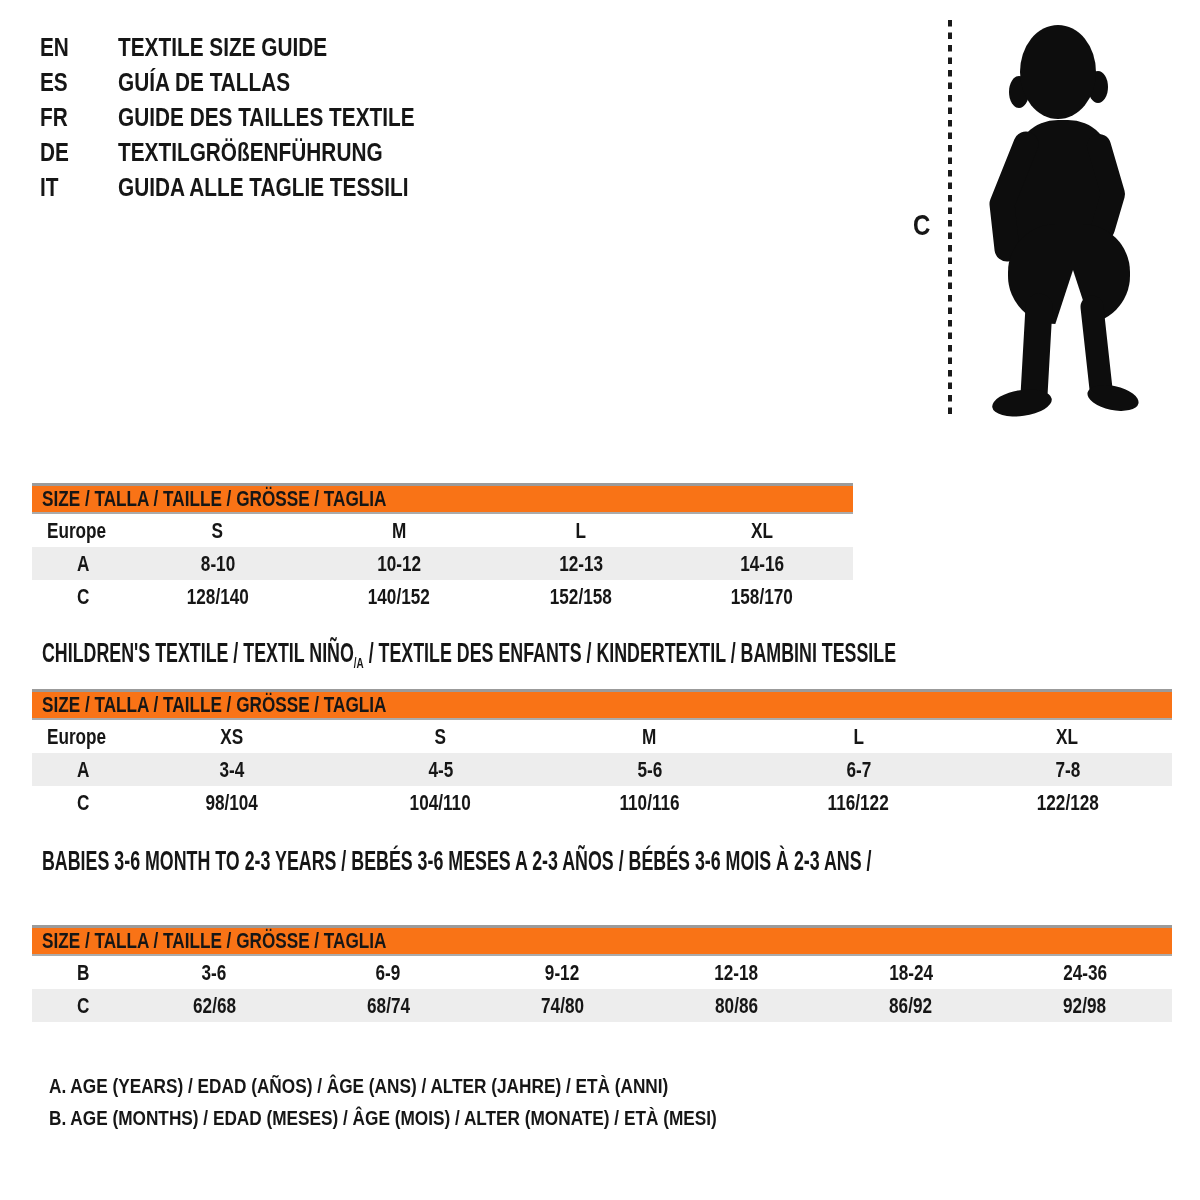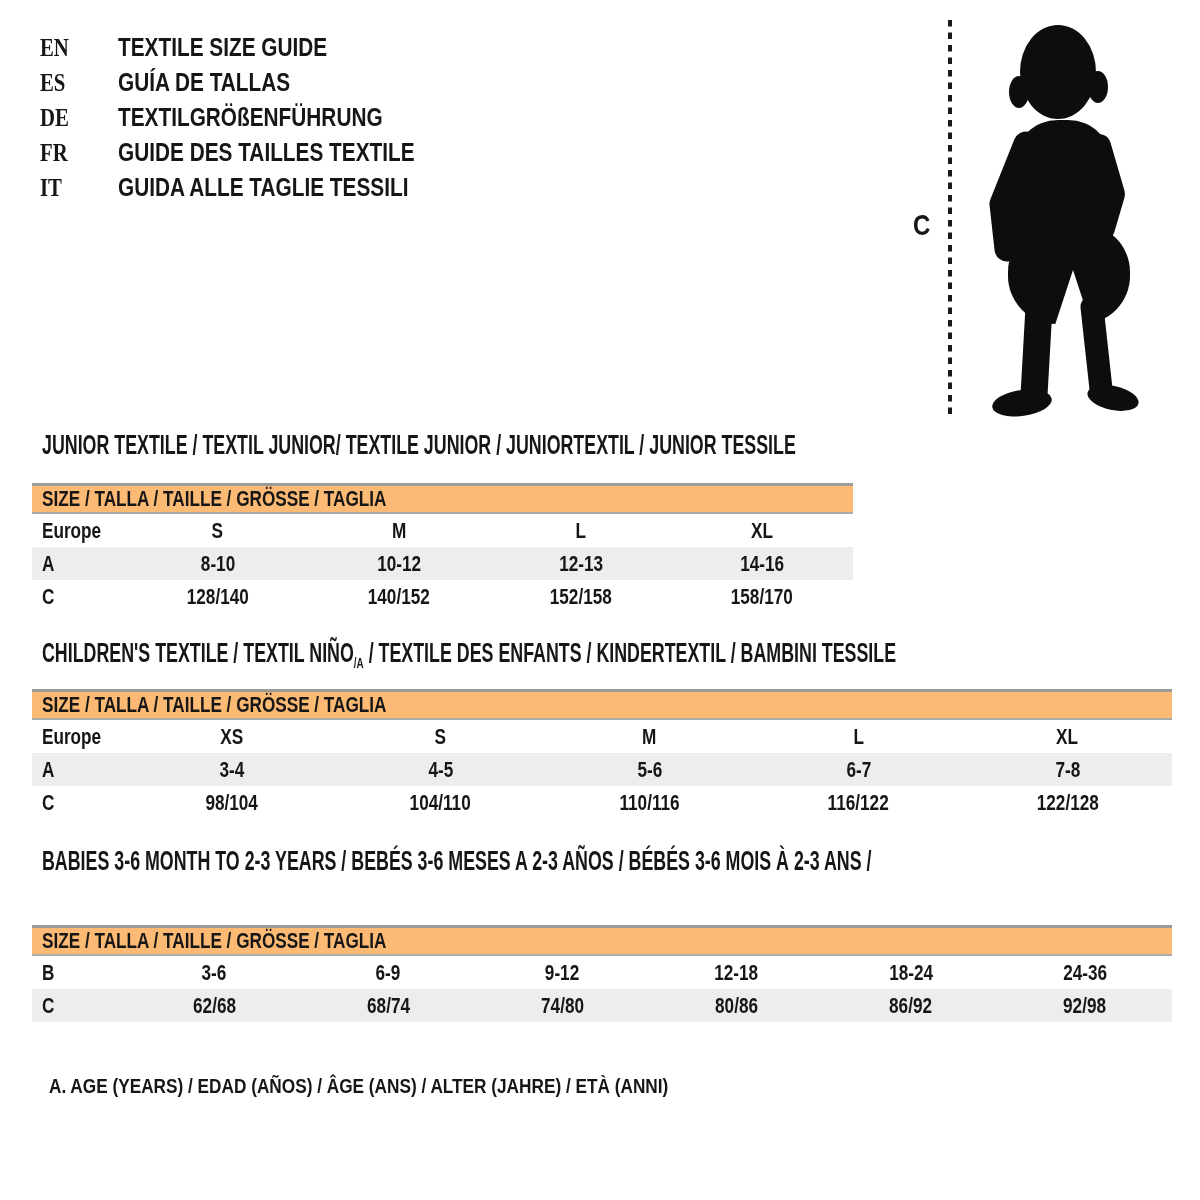--- a/index.html
+++ b/index.html
@@ -9,36 +9,36 @@
   .cx{display:inline-block;white-space:nowrap;font-weight:bold;transform-origin:0 50%;}
   .t-title{font-size:27px;transform:scaleX(0.66);}
   .t-lang {font-size:26px;transform:scaleX(0.80);}
   .t-bar  {font-size:22px;transform:scaleX(0.78);}
   .t-cell {font-size:22px;transform:scaleX(0.78);}
   .t-legend{font-size:21px;transform:scaleX(0.82);}
   .t-measure{font-size:30px;transform:scaleX(0.80);}
 
   .langs{position:absolute;left:40px;top:30px;}
   .lang-row{height:35px;line-height:35px;}
-  .lang-code{display:inline-block;width:78px;vertical-align:top;font-family:Liberation Serif, serif;}
+  .lang-code{display:inline-block;width:78px;vertical-align:top;}
   .lang-code .cx,.lang-label .cx{vertical-align:top;line-height:35px;}
 
   .figure-svg{position:absolute;left:938px;top:12px;}
   .measure-label{position:absolute;left:913px;top:210px;line-height:30px;}
 
   .sec-title{position:absolute;left:42px;line-height:28px;white-space:nowrap;}
   .title-sub{font-size:15px;vertical-align:-6px;font-weight:bold;}
 
   .sizetable{position:absolute;left:32px;}
-  .sizebar{box-sizing:border-box;height:31px;background:#fdba74;
+  .sizebar{box-sizing:border-box;height:31px;background:#f97316;
            border-top:3px solid #9b9b9b;border-bottom:2px solid #ababab;
            padding-left:10px;line-height:25px;}
   table.grid{border-collapse:collapse;table-layout:fixed;width:100%;}
   table.grid td{height:33px;padding:0;text-align:center;vertical-align:middle;}
-  table.grid td.lblcell{text-align:left;padding-left:10px;}
+  table.grid td.lblcell{text-align:center;padding-left:10px;}
   table.grid td .cx{transform-origin:50% 50%;}
   table.grid td.lblcell .cx{transform-origin:0 50%;}
   tr.alt{background:#ededed;}
   col.c-label{width:95px;}
 
   .legend{position:absolute;left:42px;top:1070px;margin-left:7px;}
   .legend-line{height:32px;line-height:32px;}
 </style>
 </head>
 <body>
@@ -46,24 +46,24 @@
 <div class="page">
 
   <div class="langs">
     <div class="lang-row">
       <span class="lang-code"><span class="cx t-lang">EN</span></span><span class="lang-label"><span class="cx t-lang">TEXTILE SIZE GUIDE</span></span>
     </div>
     <div class="lang-row">
       <span class="lang-code"><span class="cx t-lang">ES</span></span><span class="lang-label"><span class="cx t-lang">GUÍA DE TALLAS</span></span>
     </div>
     <div class="lang-row">
+      <span class="lang-code"><span class="cx t-lang">FR</span></span><span class="lang-label"><span class="cx t-lang">GUIDE DES TAILLES TEXTILE</span></span>
+    </div>
+    <div class="lang-row">
       <span class="lang-code"><span class="cx t-lang">DE</span></span><span class="lang-label"><span class="cx t-lang">TEXTILGRÖßENFÜHRUNG</span></span>
-    </div>
-    <div class="lang-row">
-      <span class="lang-code"><span class="cx t-lang">FR</span></span><span class="lang-label"><span class="cx t-lang">GUIDE DES TAILLES TEXTILE</span></span>
     </div>
     <div class="lang-row">
       <span class="lang-code"><span class="cx t-lang">IT</span></span><span class="lang-label"><span class="cx t-lang">GUIDA ALLE TAGLIE TESSILI</span></span>
     </div>
   </div>
 
   <div class="measure-label"><span class="cx t-measure">C</span></div>
 
   <svg class="figure-svg" width="202" height="410" viewBox="0 0 202 410" xmlns="http://www.w3.org/2000/svg">
     <line x1="12" y1="8" x2="12" y2="405" stroke="#1a1a1a" stroke-width="4" stroke-dasharray="6.5 6"></line>
@@ -76,23 +76,20 @@
       <line x1="101" y1="295" x2="96" y2="383" stroke="#0d0d0d" stroke-width="27" stroke-linecap="round"></line>
       <line x1="154" y1="295" x2="163" y2="377" stroke="#0d0d0d" stroke-width="23" stroke-linecap="round"></line>
       <ellipse cx="84" cy="391" rx="30" ry="13" transform="rotate(-8 84 391)"></ellipse>
       <ellipse cx="175" cy="386" rx="26" ry="12" transform="rotate(12 175 386)"></ellipse>
       <ellipse cx="81" cy="80" rx="10" ry="16"></ellipse>
       <ellipse cx="160" cy="75" rx="10" ry="16"></ellipse>
       <ellipse cx="120" cy="60" rx="38" ry="47"></ellipse>
     </g>
   </svg>
 
-  <div class="sec-title" style="top:431px;">
-    <span class="cx t-title">JUNIOR TEXTILE / TEXTIL JUNIOR/ TEXTILE JUNIOR / JUNIORTEXTIL / JUNIOR TESSILE</span>
-  </div>
 
   <div class="sizetable" style="top:483px;width:821px;">
     <div class="sizebar">
       <span class="cx t-bar">SIZE / TALLA / TAILLE / GRÖSSE / TAGLIA</span>
     </div>
     <table class="grid">
       <colgroup>
           <col class="c-label">
           <col>
           <col>
@@ -207,15 +204,16 @@
         <td><span class="cx t-cell">80/86</span></td>
         <td><span class="cx t-cell">86/92</span></td>
         <td><span class="cx t-cell">92/98</span></td>
       </tr>
     </tbody>
       </table>
   </div>
 
   <div class="legend">
     <div class="legend-line"><span class="cx t-legend">A. AGE (YEARS) / EDAD (AÑOS) / ÂGE (ANS) / ALTER (JAHRE) / ETÀ (ANNI)</span></div>
+    <div class="legend-line"><span class="cx t-legend">B. AGE (MONTHS) / EDAD (MESES) / ÂGE (MOIS) / ALTER (MONATE) / ETÀ (MESI)</span></div>
   </div>
 
 </div>
 
 </body></html>

